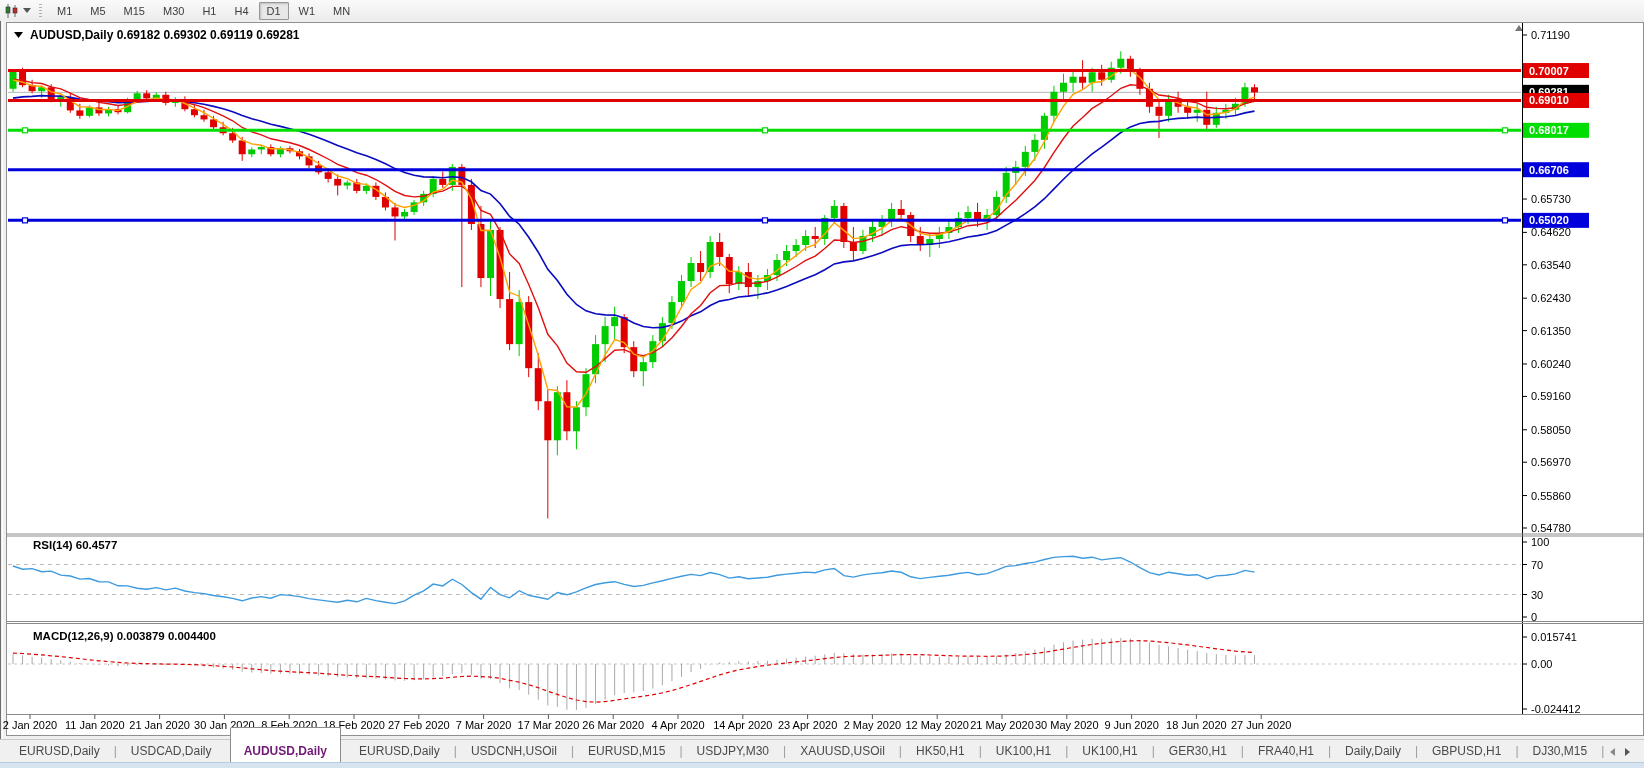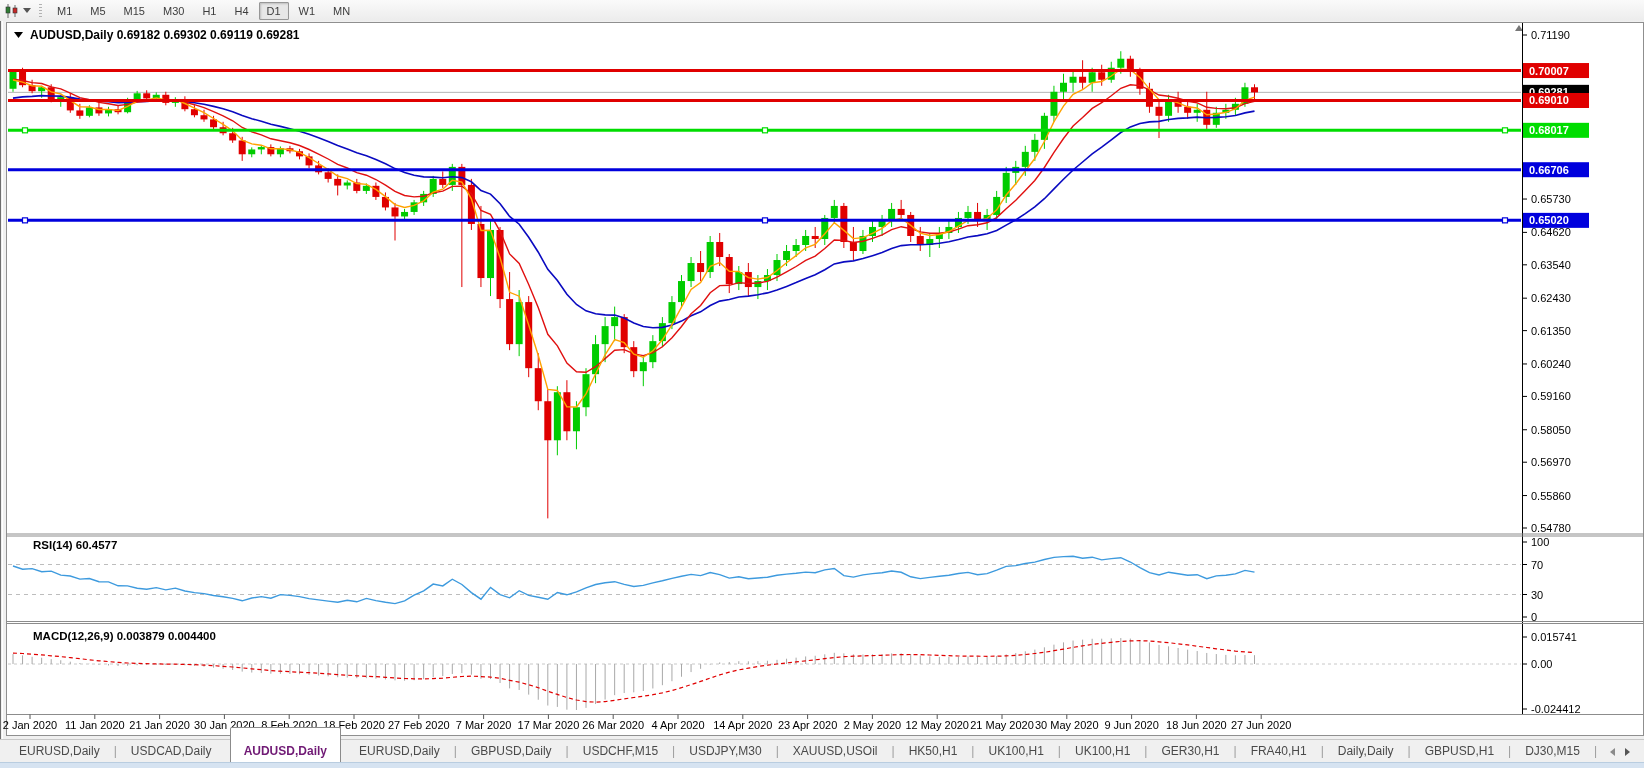--- a/index.html
+++ b/index.html
@@ -589,23 +589,23 @@
   <div id="tabbar">
     <span id="tabs-holder" style="display:flex;align-items:flex-end;">
         <span class="tab">EURUSD,Daily</span>
         <span class="tabsep">|</span>
         <span class="tab">USDCAD,Daily</span>
         <span class="tabsep" style="visibility: hidden;">|</span>
         <span class="tab active">AUDUSD,Daily</span>
         <span class="tabsep" style="visibility: hidden;">|</span>
         <span class="tab">EURUSD,Daily</span>
         <span class="tabsep">|</span>
-        <span class="tab">GBPUSD,Daily</span>
-        <span class="tabsep">|</span>
-        <span class="tab">USDCHF,M15</span>
+        <span class="tab">USDCNH,USOil</span>
+        <span class="tabsep">|</span>
+        <span class="tab">EURUSD,M15</span>
         <span class="tabsep">|</span>
         <span class="tab">USDJPY,M30</span>
         <span class="tabsep">|</span>
         <span class="tab">XAUUSD,USOil</span>
         <span class="tabsep">|</span>
         <span class="tab">HK50,H1</span>
         <span class="tabsep">|</span>
         <span class="tab">UK100,H1</span>
         <span class="tabsep">|</span>
         <span class="tab">UK100,H1</span>

